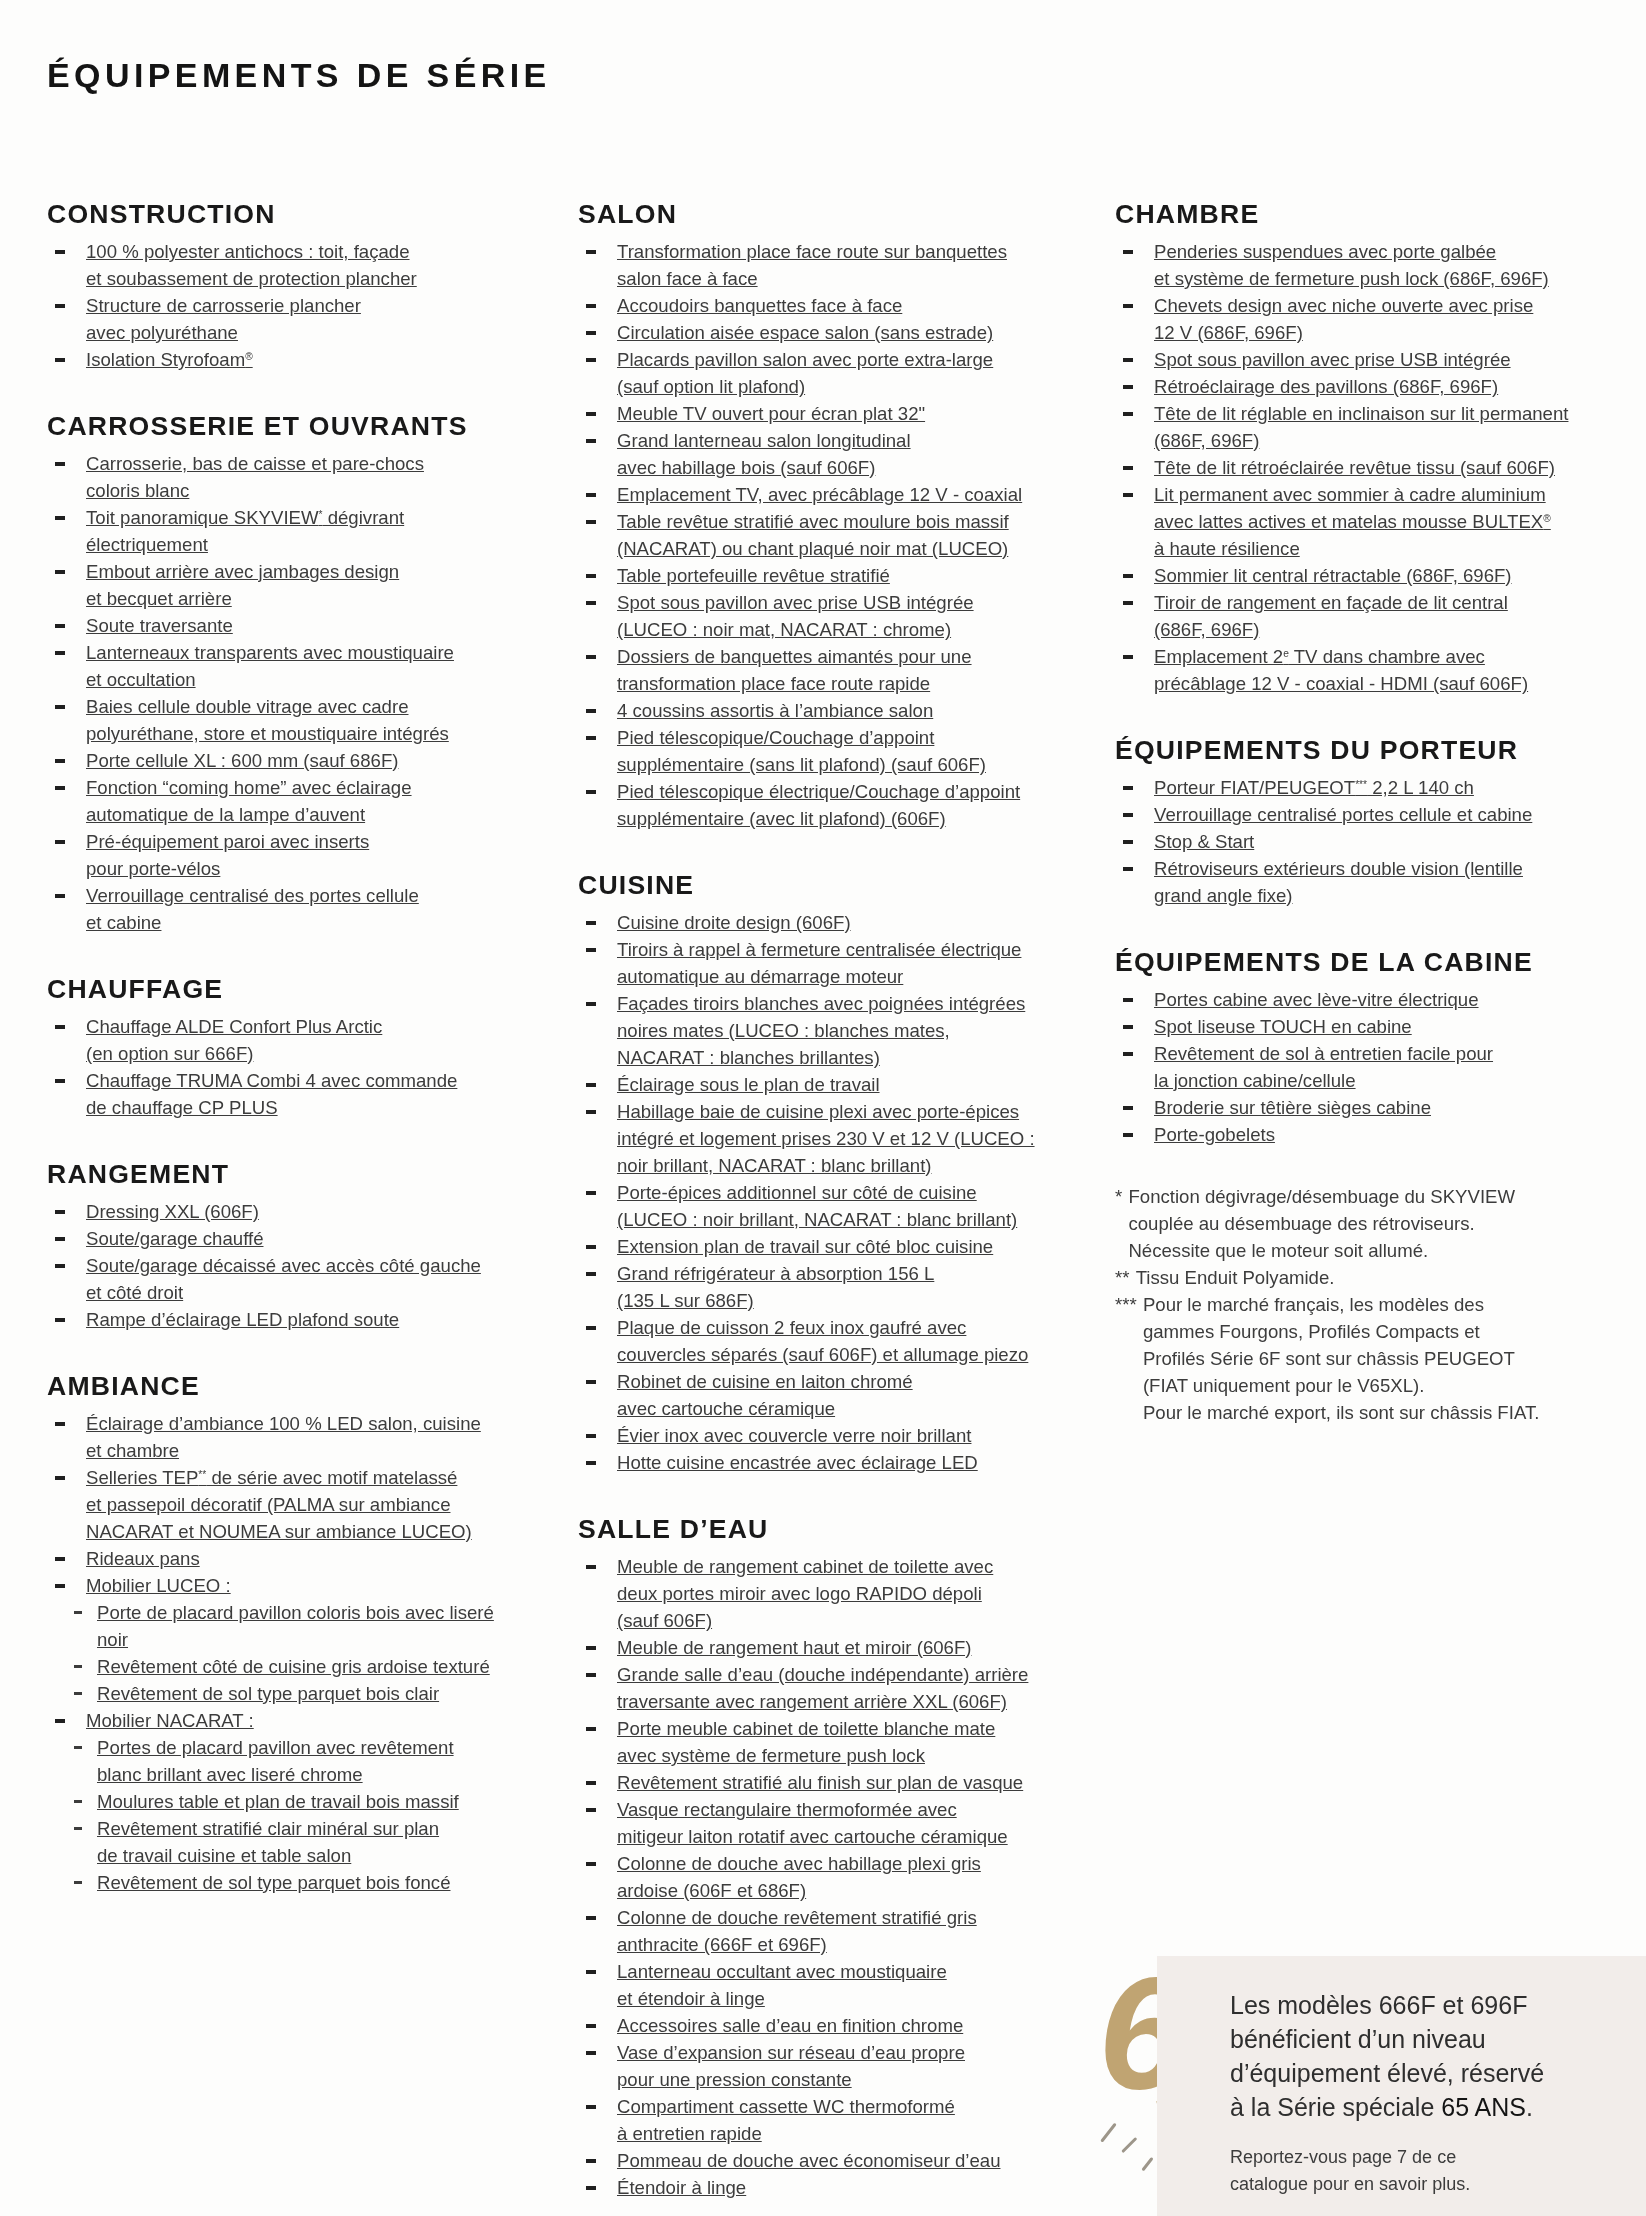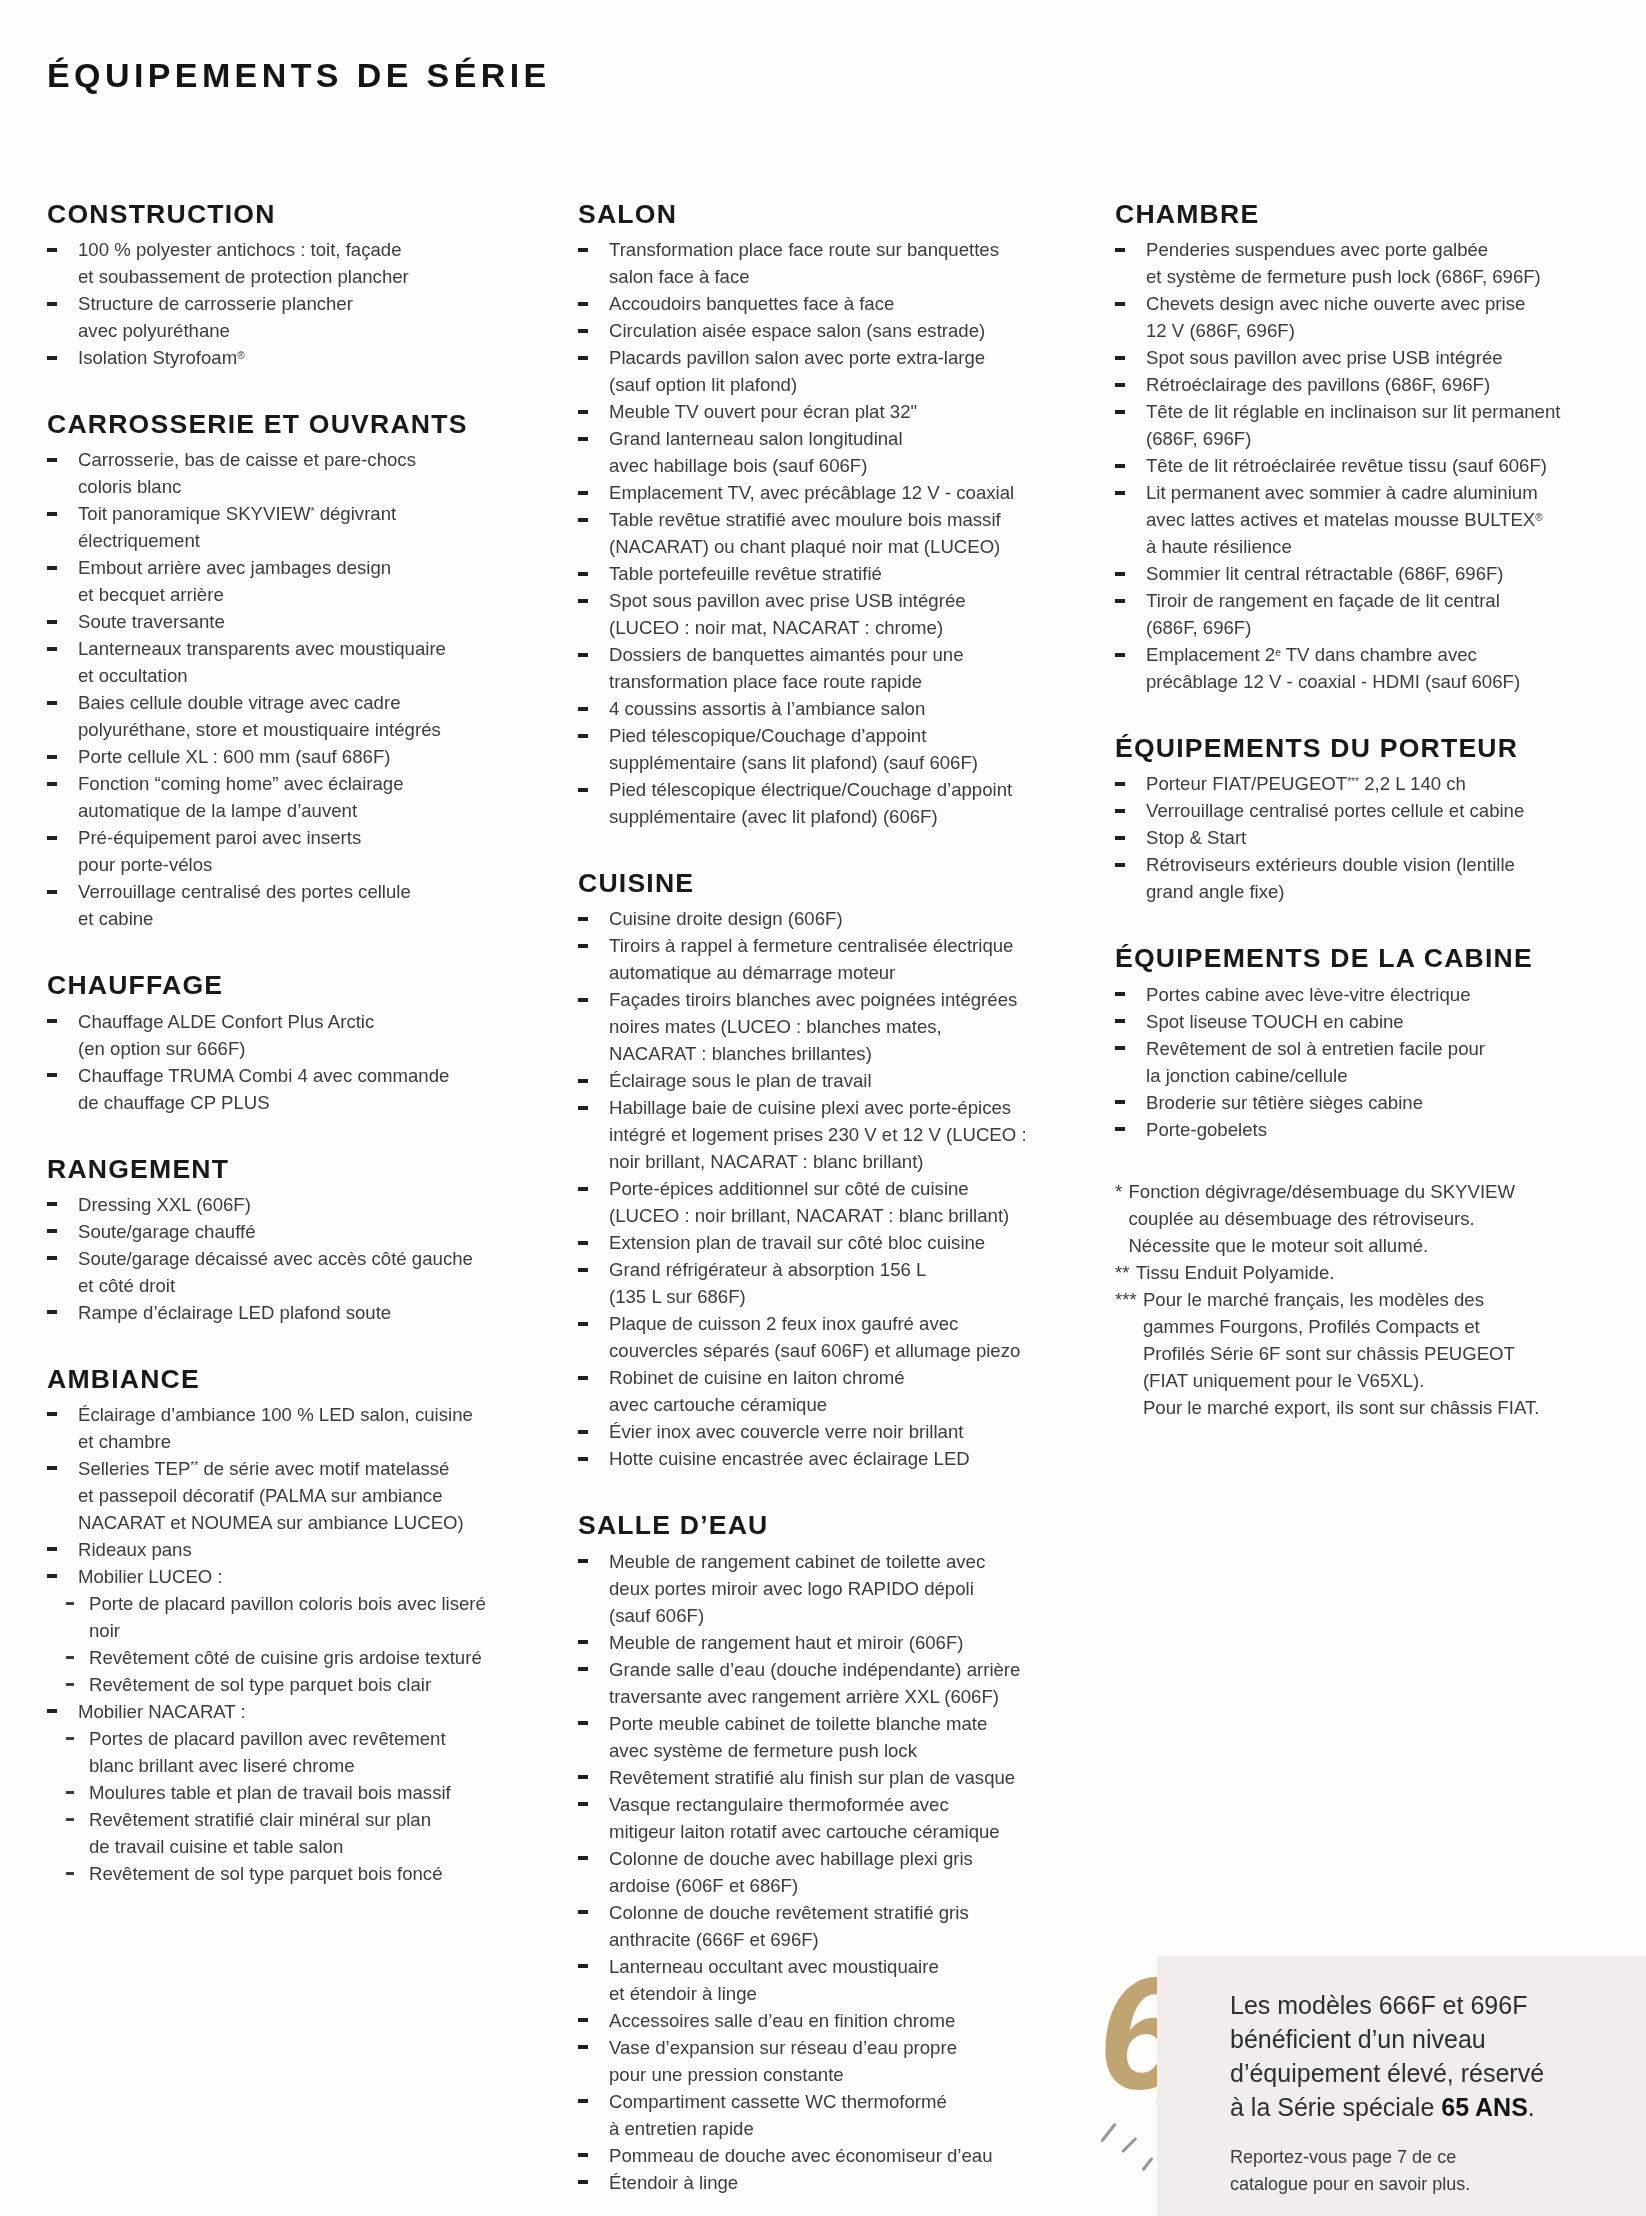--- a/index.html
+++ b/index.html
@@ -17,21 +17,21 @@
   .col{position:absolute; top:197px; width:532px;}
   #col1{left:47px;}
   #col2{left:578px;}
   #col3{left:1115px; width:531px;}
   .section-title{
     font-size:26.6px; font-weight:700; letter-spacing:1.2px;
     line-height:32px; color:#191919; margin:37px 0 6.2px 0;
     white-space:nowrap;
   }
   .section:first-child .section-title{margin-top:1px;}
-  ul.items{list-style:none; margin:0; padding:0;}
+  ul.items{list-style:none; margin:8px; padding:0;text-decoration:underline;}
   li.item{
     position:relative; padding-left:31px;
     font-size:18.6px; line-height:27px;
   }
   li.item .txt{white-space:pre-line;}
   li.item .blt{
     position:absolute; left:0; top:11.5px;
     width:9.8px; height:4px; background:#202020; display:block;
   }
   li.item.sub{padding-left:42px;}
@@ -43,21 +43,21 @@
   .footnote{display:flex; font-size:18.6px; line-height:27px; margin:0;}
   .fn-marker{flex:0 0 auto; margin-right:6.2px;}
   .fn-text{white-space:pre-line;}
   .badge{
     position:absolute; left:1157px; top:1956px; width:481px; height:261px;
     background:#f2edea;
     padding-left:20px;
   }
   .badge-inner{padding:32px 26.6px 0 53px;}
   .badge-main{font-size:25px; line-height:34px; color:#2e2e2e; white-space:pre-line;}
-  .badge-main b{font-weight:700; color:#141414;}
+  .badge-main b{font-weight:400; color:#141414;}
   .badge-note{margin-top:19.5px; font-size:18px; line-height:27.5px; color:#3c3c3c; white-space:pre-line;}
   .badge-num{
     position:absolute; left:1098px; top:1956px; width:142px; height:195px;
     color:#c0a472; pointer-events:none;
   }
   .digit6{
     position:absolute; left:0; top:-3.5px;
     font-size:160px; line-height:1; font-style:italic; font-weight:700;
   }
   .digit5{

